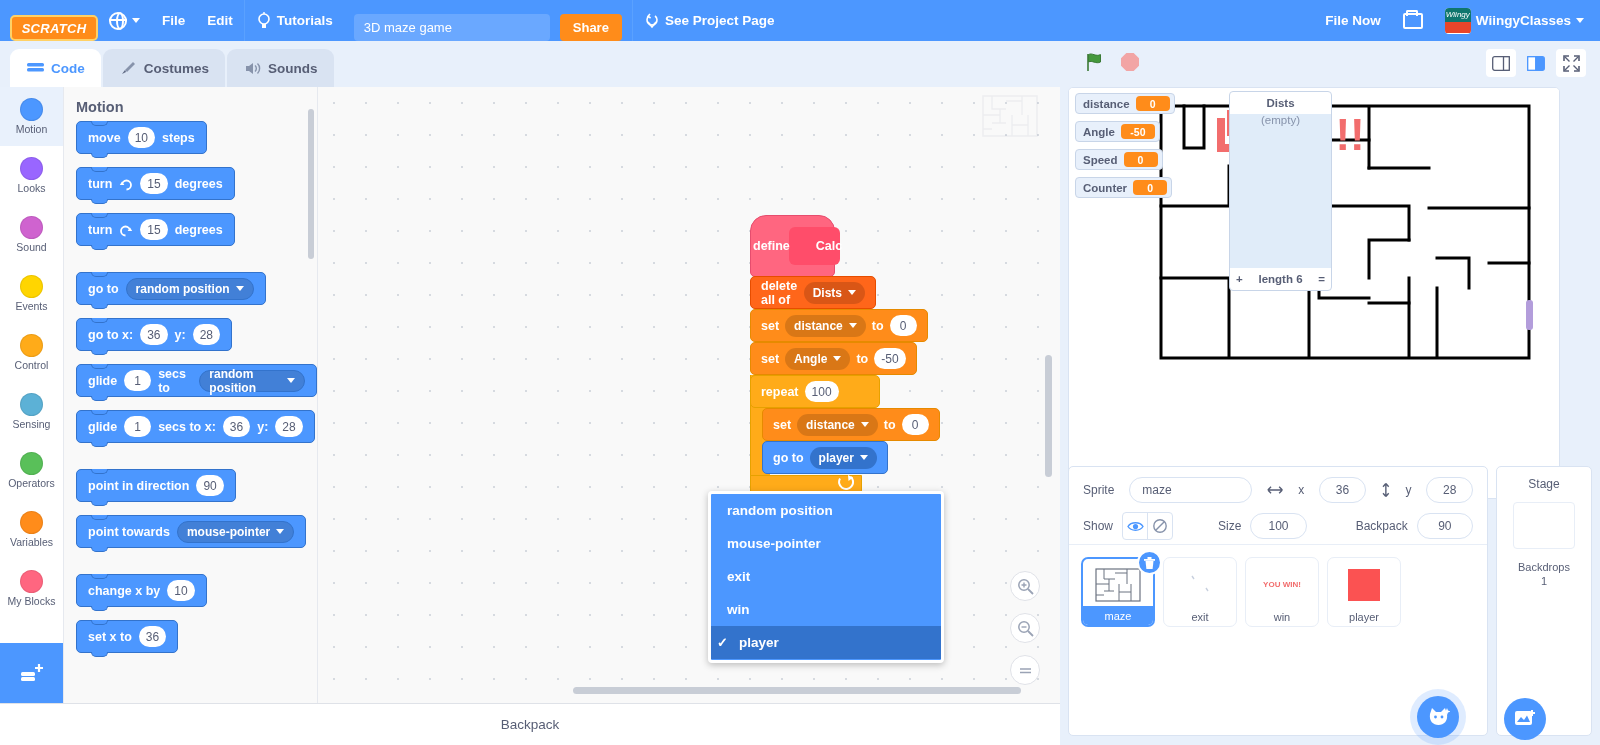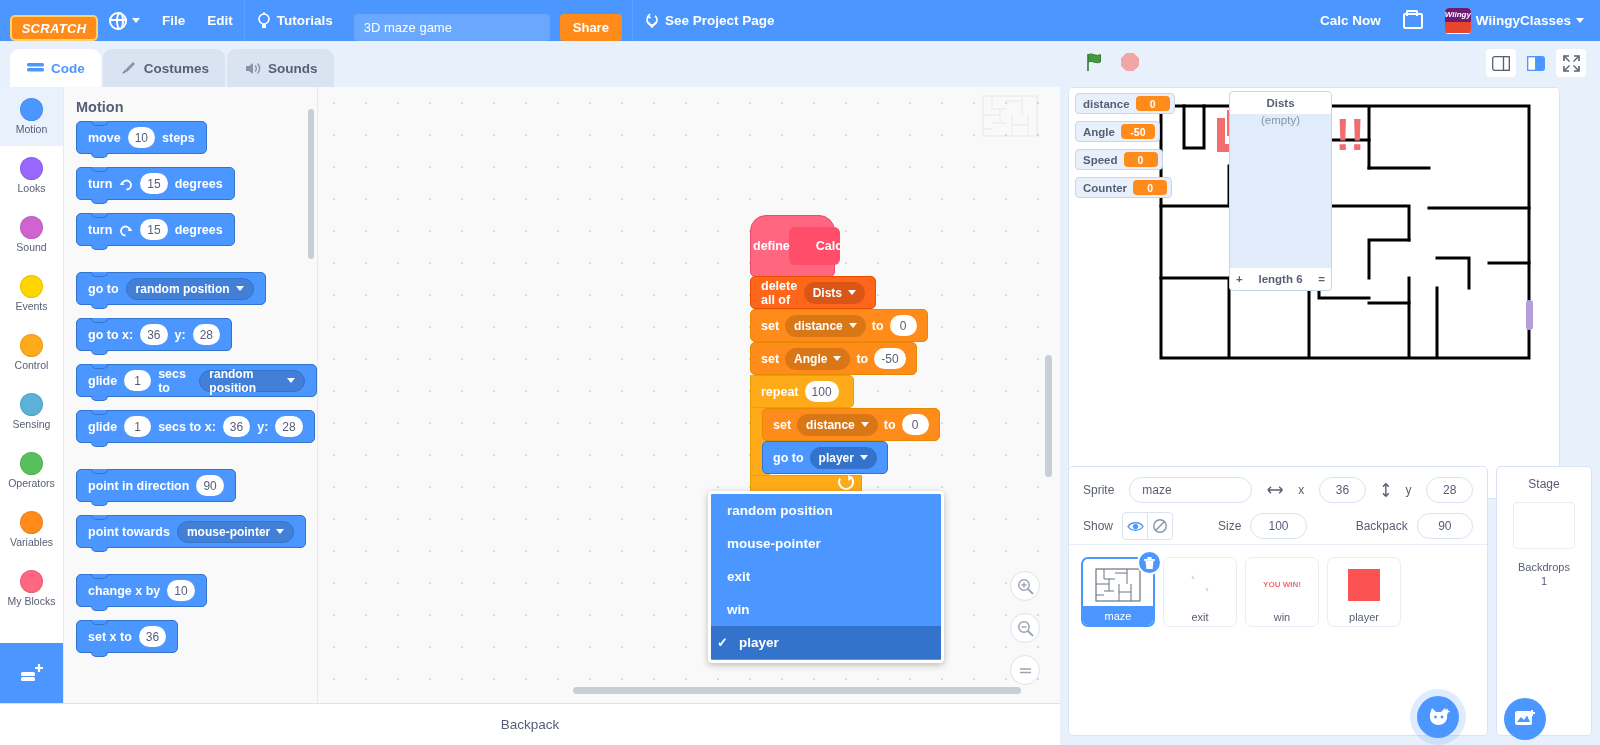--- a/index.html
+++ b/index.html
@@ -55,22 +55,22 @@
     font-size: 13px; cursor: pointer; color:#fff;
   }
   .spacer { flex: 1; }
   .folder-ico { width: 20px; height: 16px; border: 2px solid #fff; border-radius: 2px 2px 2px 2px; position: relative; }
   .folder-ico::before { content:""; position:absolute; left:1px; top:-5px; width:8px; height:4px; border:2px solid #fff; border-bottom:none; border-radius:2px 2px 0 0;}
   .avatar-img {
     width: 26px; height: 26px; border-radius: 4px; background: #fff;
     display:flex; flex-direction:column; align-items:center; justify-content:center;
     overflow:hidden;
   }
-  .avatar-img .ai-top{ width:100%; height:55%; background:#701a75; color:#fff; font-size:8px;
-     display:flex; align-items:center; justify-content:center; font-style:italic; font-weight:bold;}
+  .avatar-img .ai-top{ width:100%; height:55%; background:#0f766e; color:#fff; font-size:8px;
+     display:flex; align-items:center; justify-content:center; font-style:italic; font-weight:normal;}
   .avatar-img .ai-bot{ width:100%; height:45%; background:#e8452a;}
 
   
   .tabrow {
     position: absolute; left: 0; top: 41px; width: 1060px; height: 46px;
     background: #e8f0fb; display: flex; align-items: flex-end; padding-left: 10px; gap: 2px;
   }
   .tab {
     height: 38px; border-radius: 9px 9px 0 0; padding: 0 16px;
     display: flex; align-items: center; gap: 7px;
@@ -344,21 +344,21 @@
     <div class="mb-sep" style="margin-left:10px"></div>
     <div class="mb-item">
       <svg width="16" height="16" viewBox="0 0 16 16">
         <path d="M5 3 A5 5 0 1 0 11 3" fill="none" stroke="#fff" stroke-width="1.6"></path>
         <path d="M6 1 L4 3.3 L6.6 5" fill="none" stroke="#fff" stroke-width="1.6"></path>
         <path d="M4 9 L8 14 L12 9" fill="none" stroke="#fff" stroke-width="1.6"></path>
       </svg>
       <span>See Project Page</span>
     </div>
     <div class="spacer"></div>
-    <div class="mb-item">Calc Now</div>
+    <div class="mb-item">File Now</div>
     <div class="mb-item">
       <span class="folder-ico"></span>
     </div>
     <div class="mb-item" style="padding-right:16px">
       <span class="avatar-img">
         <span class="ai-top">Wiingy</span>
         <span class="ai-bot"></span>
       </span>
       <span>WiingyClasses</span>
       <span class="caret"></span>
@@ -575,21 +575,21 @@
         <span class="drop-dark">
           <span>Angle</span>
           <span class="dc"></span>
         </span>
         <span>to</span>
         <span class="oval">-50</span>
       </div>
 
       <div class="cmouth"></div>
       <div class="cfoot"></div>
-      <div class="sblk c-ctrl" style="left:432px; top:288px; width:104px;">
+      <div class="sblk c-ctrl" style="left:432px; top:288px; width:130px;">
         <span>repeat</span>
         <span class="oval">100</span>
       </div>
       <svg style="position:absolute; left:516px; top:388px;" width="20" height="17" viewBox="0 0 20 17">
         <path d="M17 2 A7 7 0 1 1 6 3.5" fill="none" stroke="#fff" stroke-width="2"></path>
         <path d="M14 0 L19 2.5 L14.5 6 Z" fill="#fff"></path>
       </svg>
 
       <div class="sblk c-var" style="left:444px; top:321px;">
         <span>set</span>

